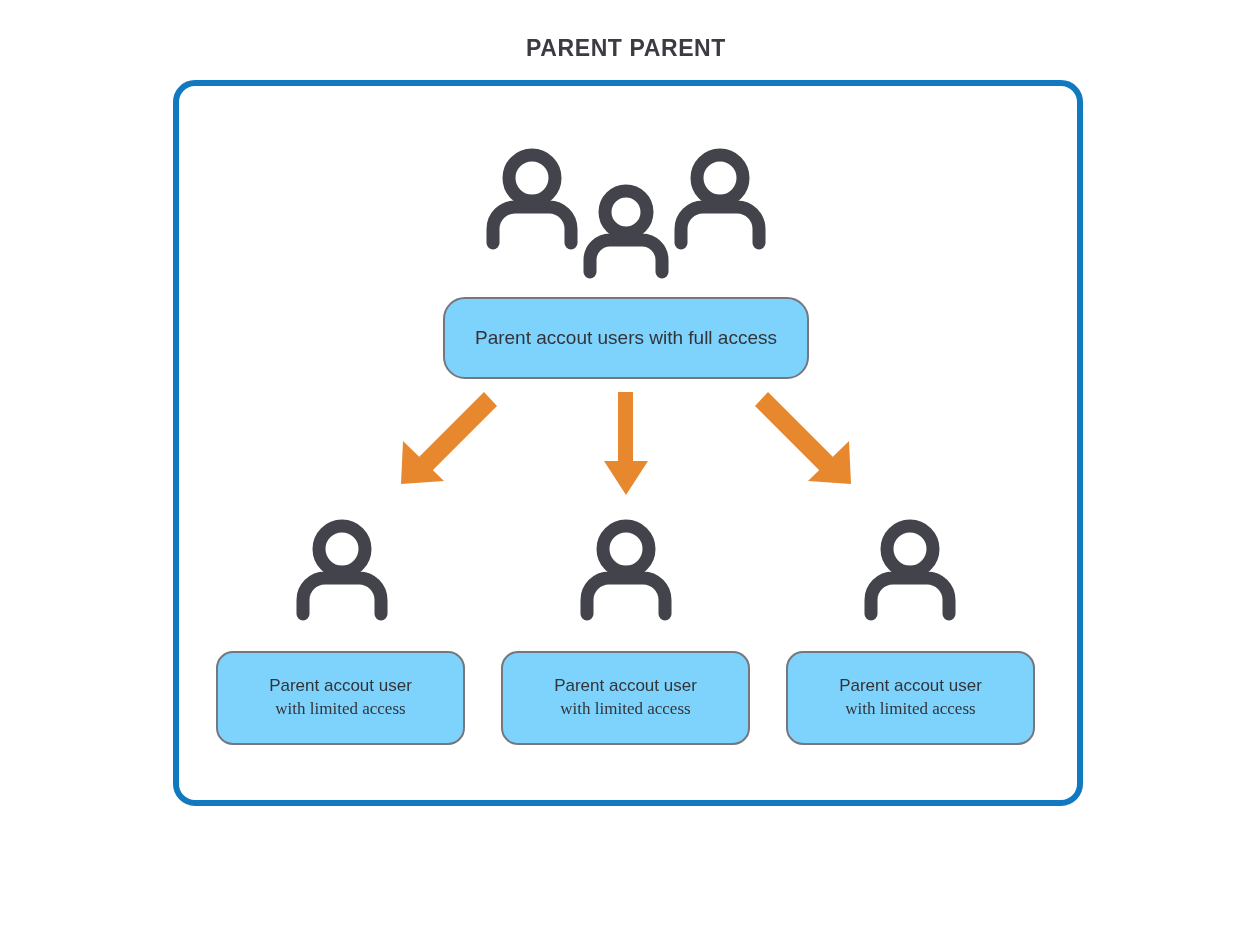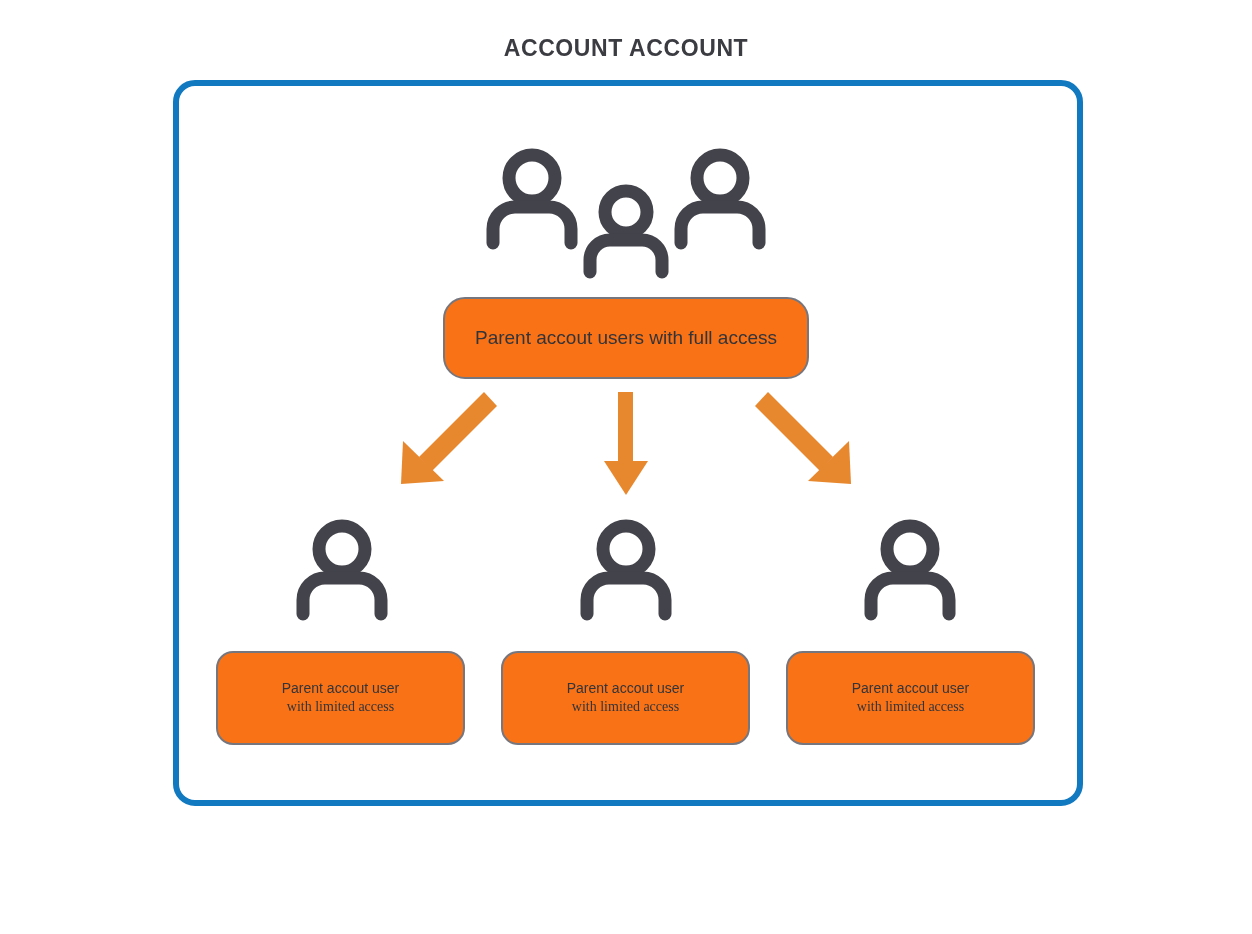--- a/index.html
+++ b/index.html
@@ -61,41 +61,41 @@
   .icon-bottom-left   { position: absolute; left: 294px; top: 517px; }
   .icon-bottom-mid    { position: absolute; left: 578px; top: 517px; }
   .icon-bottom-right  { position: absolute; left: 862px; top: 517px; }
 
   
   .label-box {
     position: absolute;
     box-sizing: border-box;
     border: 2px solid #76767f;
     border-radius: 20px;
-    background: #f97316;
+    background: #7dd3fc;
     display: flex;
     align-items: center;
     justify-content: center;
     text-align: center;
     color: #33333a;
     line-height: 1.33;
   }
   .box-top {
     left: 443px;
     top: 297px;
     width: 366px;
     height: 82px;
     font-size: 19px;
     border-radius: 22px;
   }
   .box-bottom {
     top: 651px;
     width: 249px;
     height: 94px;
-    font-size: 14px;
+    font-size: 17px;
     border-radius: 17px;
   }
   .box-bottom-left  { left: 216px; }
   .box-bottom-mid   { left: 501px; }
   .box-bottom-right { left: 786px; }
   .box-bottom .line2 { display: block; font-family: Liberation Serif, serif; }
 
   
   .arrow-layer {
     position: absolute;
@@ -112,21 +112,21 @@
     top: 862px;
     width: 1252px;
     height: 60px;
   }
 </style>
 </head>
 <body>
 
 <div class="stage">
 
-  <div class="page-title">ACCOUNT ACCOUNT</div>
+  <div class="page-title">PARENT PARENT</div>
 
   <div class="parent-frame"></div>
 
   <div class="icon-group-top">
     <svg width="292" height="140" viewBox="0 0 292 140" fill="none" xmlns="http://www.w3.org/2000/svg">
       <g stroke="#43434b" stroke-width="13" stroke-linecap="round" fill="none">
 
         <circle cx="52" cy="33" r="23"></circle>
         <path d="M13 98 v-14 a22 22 0 0 1 22 -22 h34 a22 22 0 0 1 22 22 v14"></path>
 

